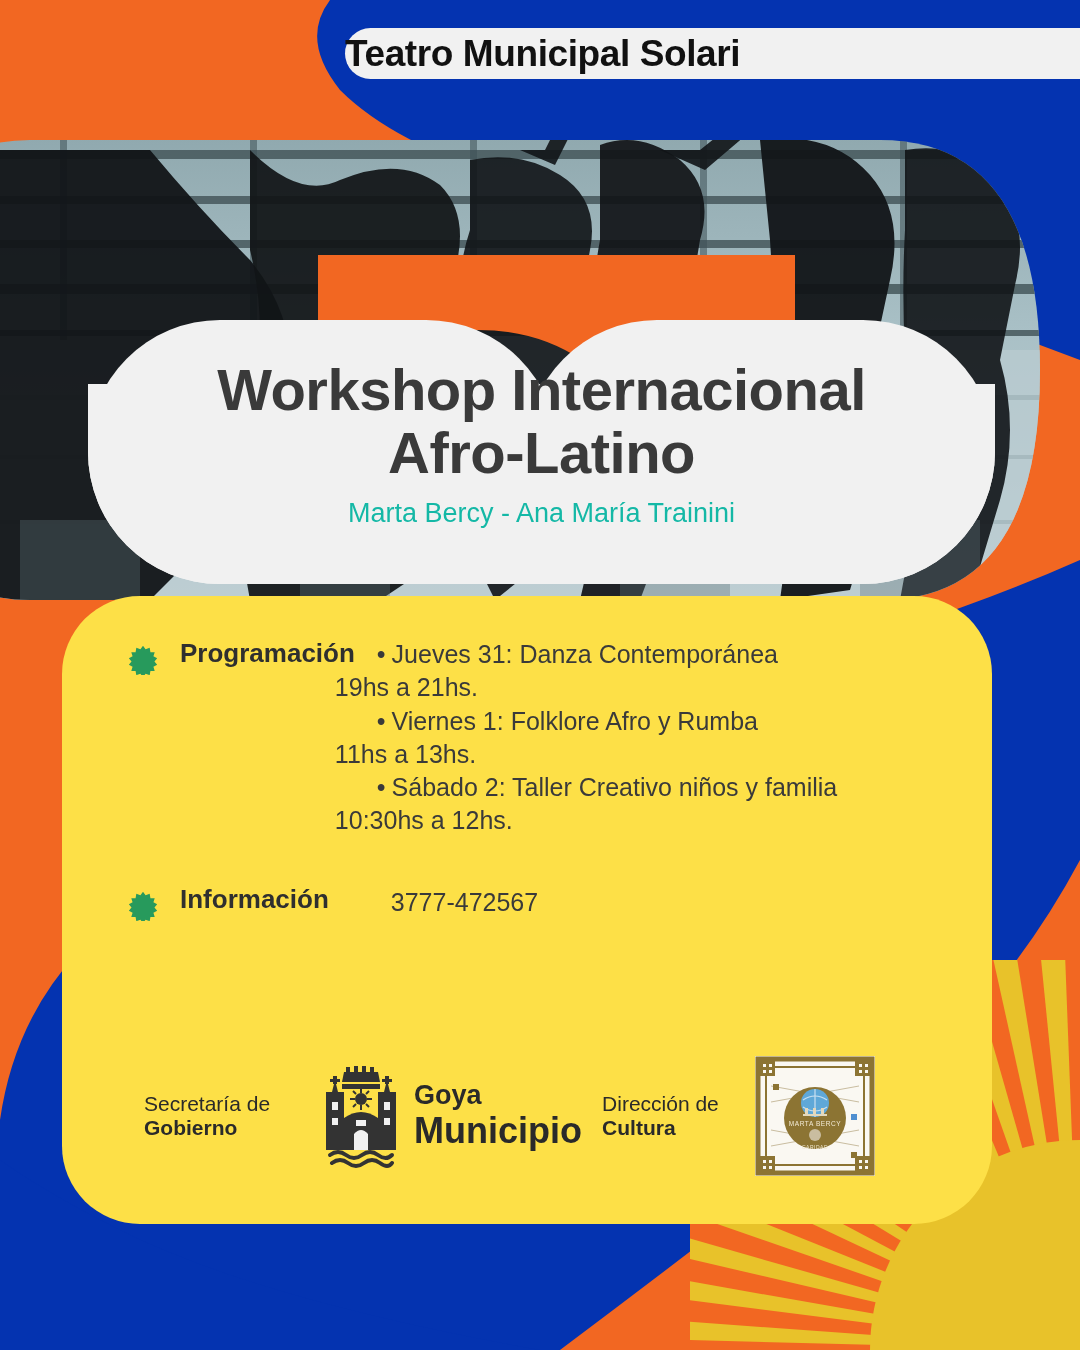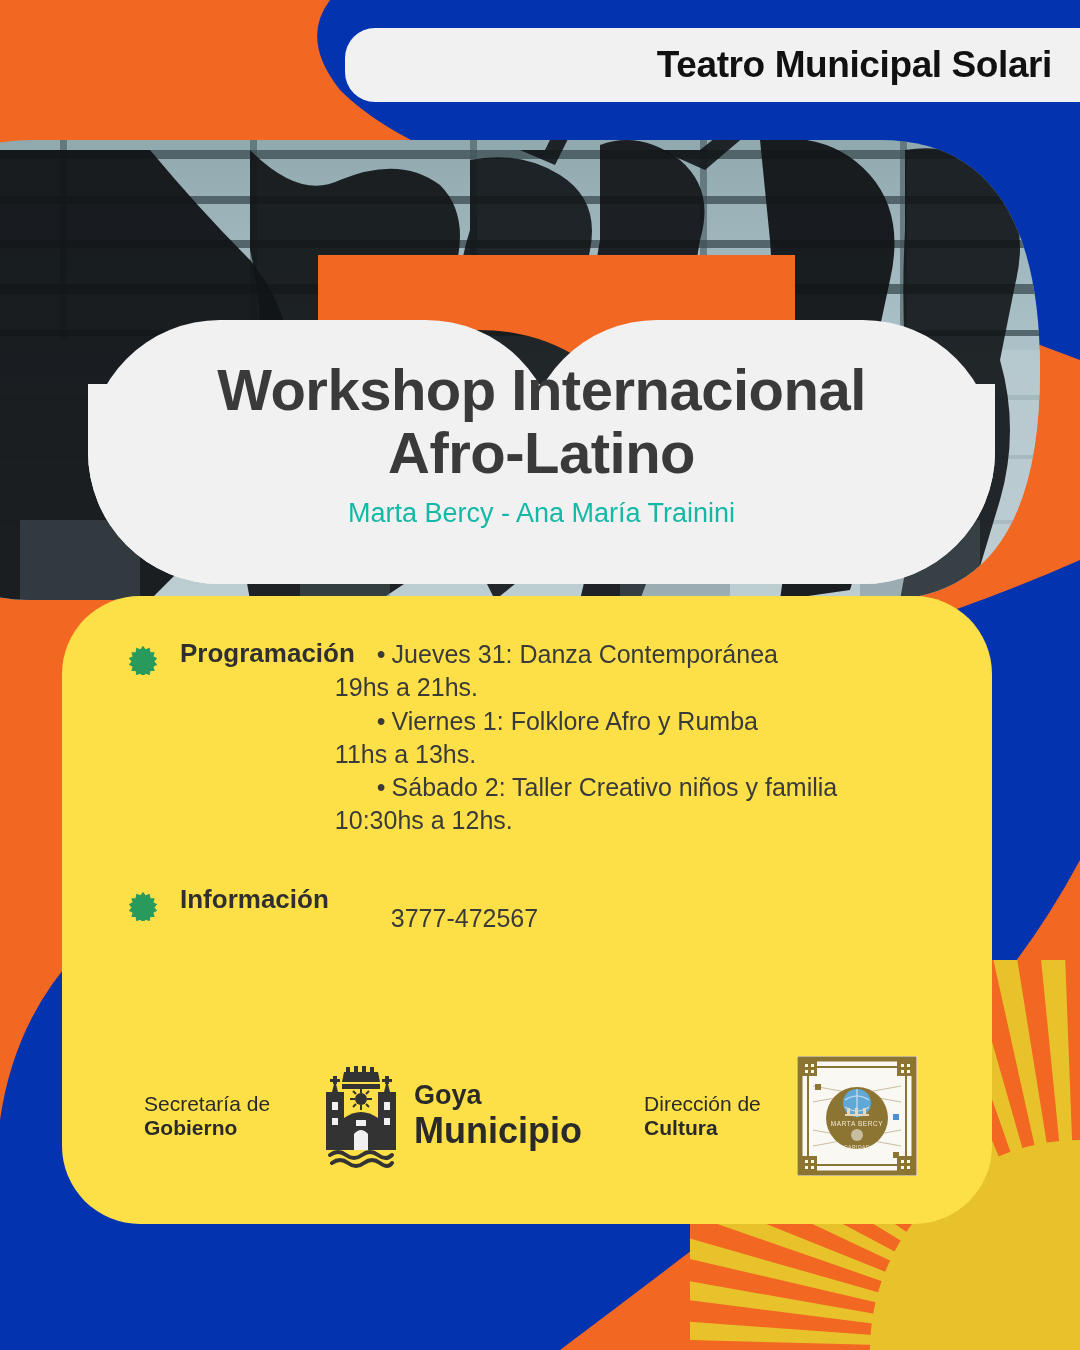--- a/index.html
+++ b/index.html
@@ -12,24 +12,24 @@
   }
   .stage { position:absolute; inset:0; width:1080px; height:1350px; overflow:hidden; }
 
   
   .bg-svg { position:absolute; inset:0; width:1080px; height:1350px; display:block; }
 
   
   .header-pill {
     position:absolute;
     left:345px; top:28px;
-    width:735px; height:74px;
+    width:735px; height:51px;
     background:#F1F1F1;
     border-radius:30px 0 0 30px;
-    display:flex; align-items:center; justify-content:flex-end;
+    display:flex; align-items:center; 
     padding-right:28px;
     z-index:30;
   }
   .header-title {
     font-size:37px;
     font-weight:bold;
     color:#111111;
     letter-spacing:-0.4px;
     white-space:nowrap;
   }
@@ -107,40 +107,40 @@
     margin-left:22px;
     font-size:25px; color:#3A3A3A;
     line-height:1.33;
   }
   .prog-list .it { display:block; }
   .prog-list .dot { margin-right:6px; }
   .prog-list .when { display:block; margin-left:-42px; }
 
   .info-value {
     font-size:25px; color:#3A3A3A;
-    margin-left:62px; margin-top:20px; white-space:nowrap;
+    margin-left:62px; margin-top:4px; white-space:nowrap;
   }
 
   
   .footer {
     position:absolute;
     left:0; right:0; bottom:48px;
     display:flex; align-items:center;
     padding-left:82px;
     gap:0;
   }
   .logo-block { display:flex; align-items:flex-start; }
   .logo-text { line-height:1.12; color:#2A2A2A; }
   .logo-text .t1 { font-size:21px; font-weight:normal; display:block; }
   .logo-text .t2 { font-size:21px; font-weight:bold; display:block; }
   .crest { width:86px; height:108px; margin:0 10px 0 48px; }
   .goya-text { line-height:1.1; color:#2A2A2A; }
   .goya-text .g1 { font-size:27px; font-weight:bold; display:block; }
   .goya-text .g2 { font-size:36px; font-weight:bold; display:block; }
-  .dir-block { margin-left:62px; }
+  .dir-block { margin-left:20px; }
   .square-logo { width:120px; height:120px; margin-left:36px; }
 </style>
 </head>
 <body>
 
 <div class="stage">
 
   <svg class="bg-svg" viewBox="0 0 1080 1350">
     <defs>
       <clipPath id="photoClip">

